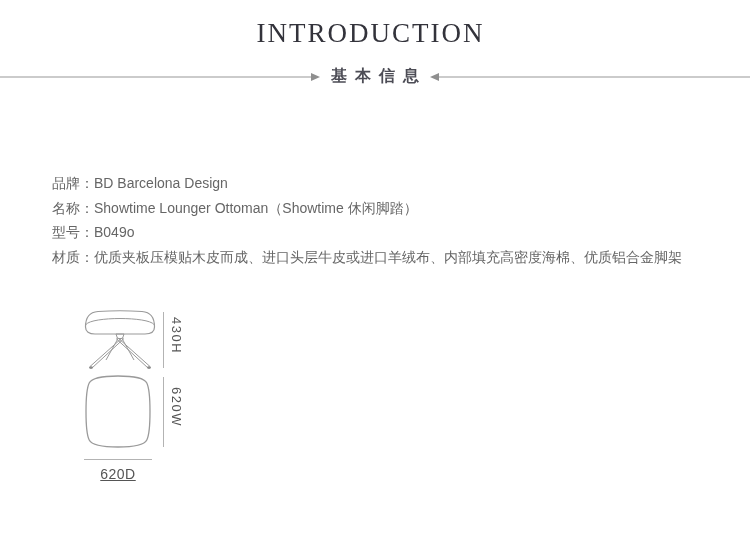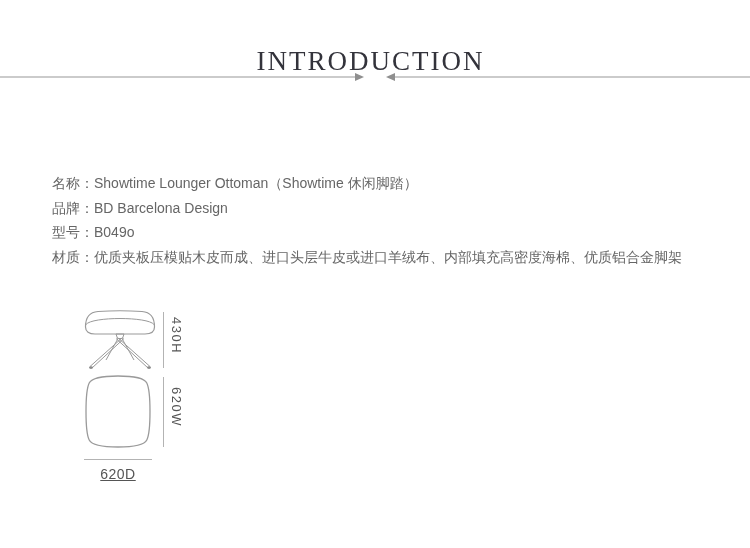--- a/index.html
+++ b/index.html
@@ -1,21 +1,21 @@
 <!DOCTYPE html>
 <html><head>
 <meta charset="utf-8">
 <style>
   html,body{margin:0;padding:0;}
   body{
     width:750px;height:548px;background:#ffffff;position:relative;overflow:hidden;
     font-family:"Liberation Sans", sans-serif;
   }
   .page-title{
-    position:absolute;top:46px;left:0;width:741px;margin:0;
+    position:absolute;top:18px;left:0;width:741px;margin:0;
     text-align:center;
     font-family:"Liberation Serif", serif;
     font-size:27px;font-weight:normal;letter-spacing:2px;color:#33333b;
   }
   .divider{
     position:absolute;top:68px;left:0;right:0;height:17px;
     display:flex;align-items:center;
   }
   .rule{flex:1;height:2px;background:#cbcbcb;}
   .arrow{width:0;height:0;border-top:4px solid transparent;border-bottom:4px solid transparent;}
@@ -49,27 +49,28 @@
   }
 </style>
 </head>
 <body>
 
 <h1 class="page-title">INTRODUCTION</h1>
 
 <div class="divider">
   <span class="rule"></span>
   <span class="arrow arrow-right"></span>
+  <span class="subtitle">基本信息</span>
   <span class="arrow arrow-left"></span>
   <span class="rule"></span>
 </div>
 
 <section class="info">
+  <div class="spec-row"><span>品牌：</span><span>BD Barcelona Design</span></div>
   <div class="spec-row"><span>名称：</span><span>Showtime Lounger Ottoman（Showtime 休闲脚踏）</span></div>
-  <div class="spec-row"><span>品牌：</span><span>BD Barcelona Design</span></div>
   <div class="spec-row"><span>型号：</span><span>B049o</span></div>
   <div class="spec-row"><span>材质：</span><span>优质夹板压模贴木皮而成、进口头层牛皮或进口羊绒布、内部填充高密度海棉、优质铝合金脚架</span></div>
 </section>
 
 <section class="diagram">
 
   <svg class="svg-side" width="72" height="64" viewBox="0 0 72 64" fill="none" stroke="#9a9a9a" stroke-width="1">
     <path d="M1.5,19 C1.5,8 6,4 14,3.5 C24,2.8 48,2.8 58,3.5 C66,4 70.5,8 70.5,19 C70.5,23.5 67,26 61,26 L11,26 C5,26 1.5,23.5 1.5,19 Z" stroke-width="1.2"></path>
     <path d="M2,16.5 C8,8.5 64,8.5 70,16.5"></path>
     <path d="M32,26 L40,26 L38.5,30.5 L33.5,30.5 Z"></path>

